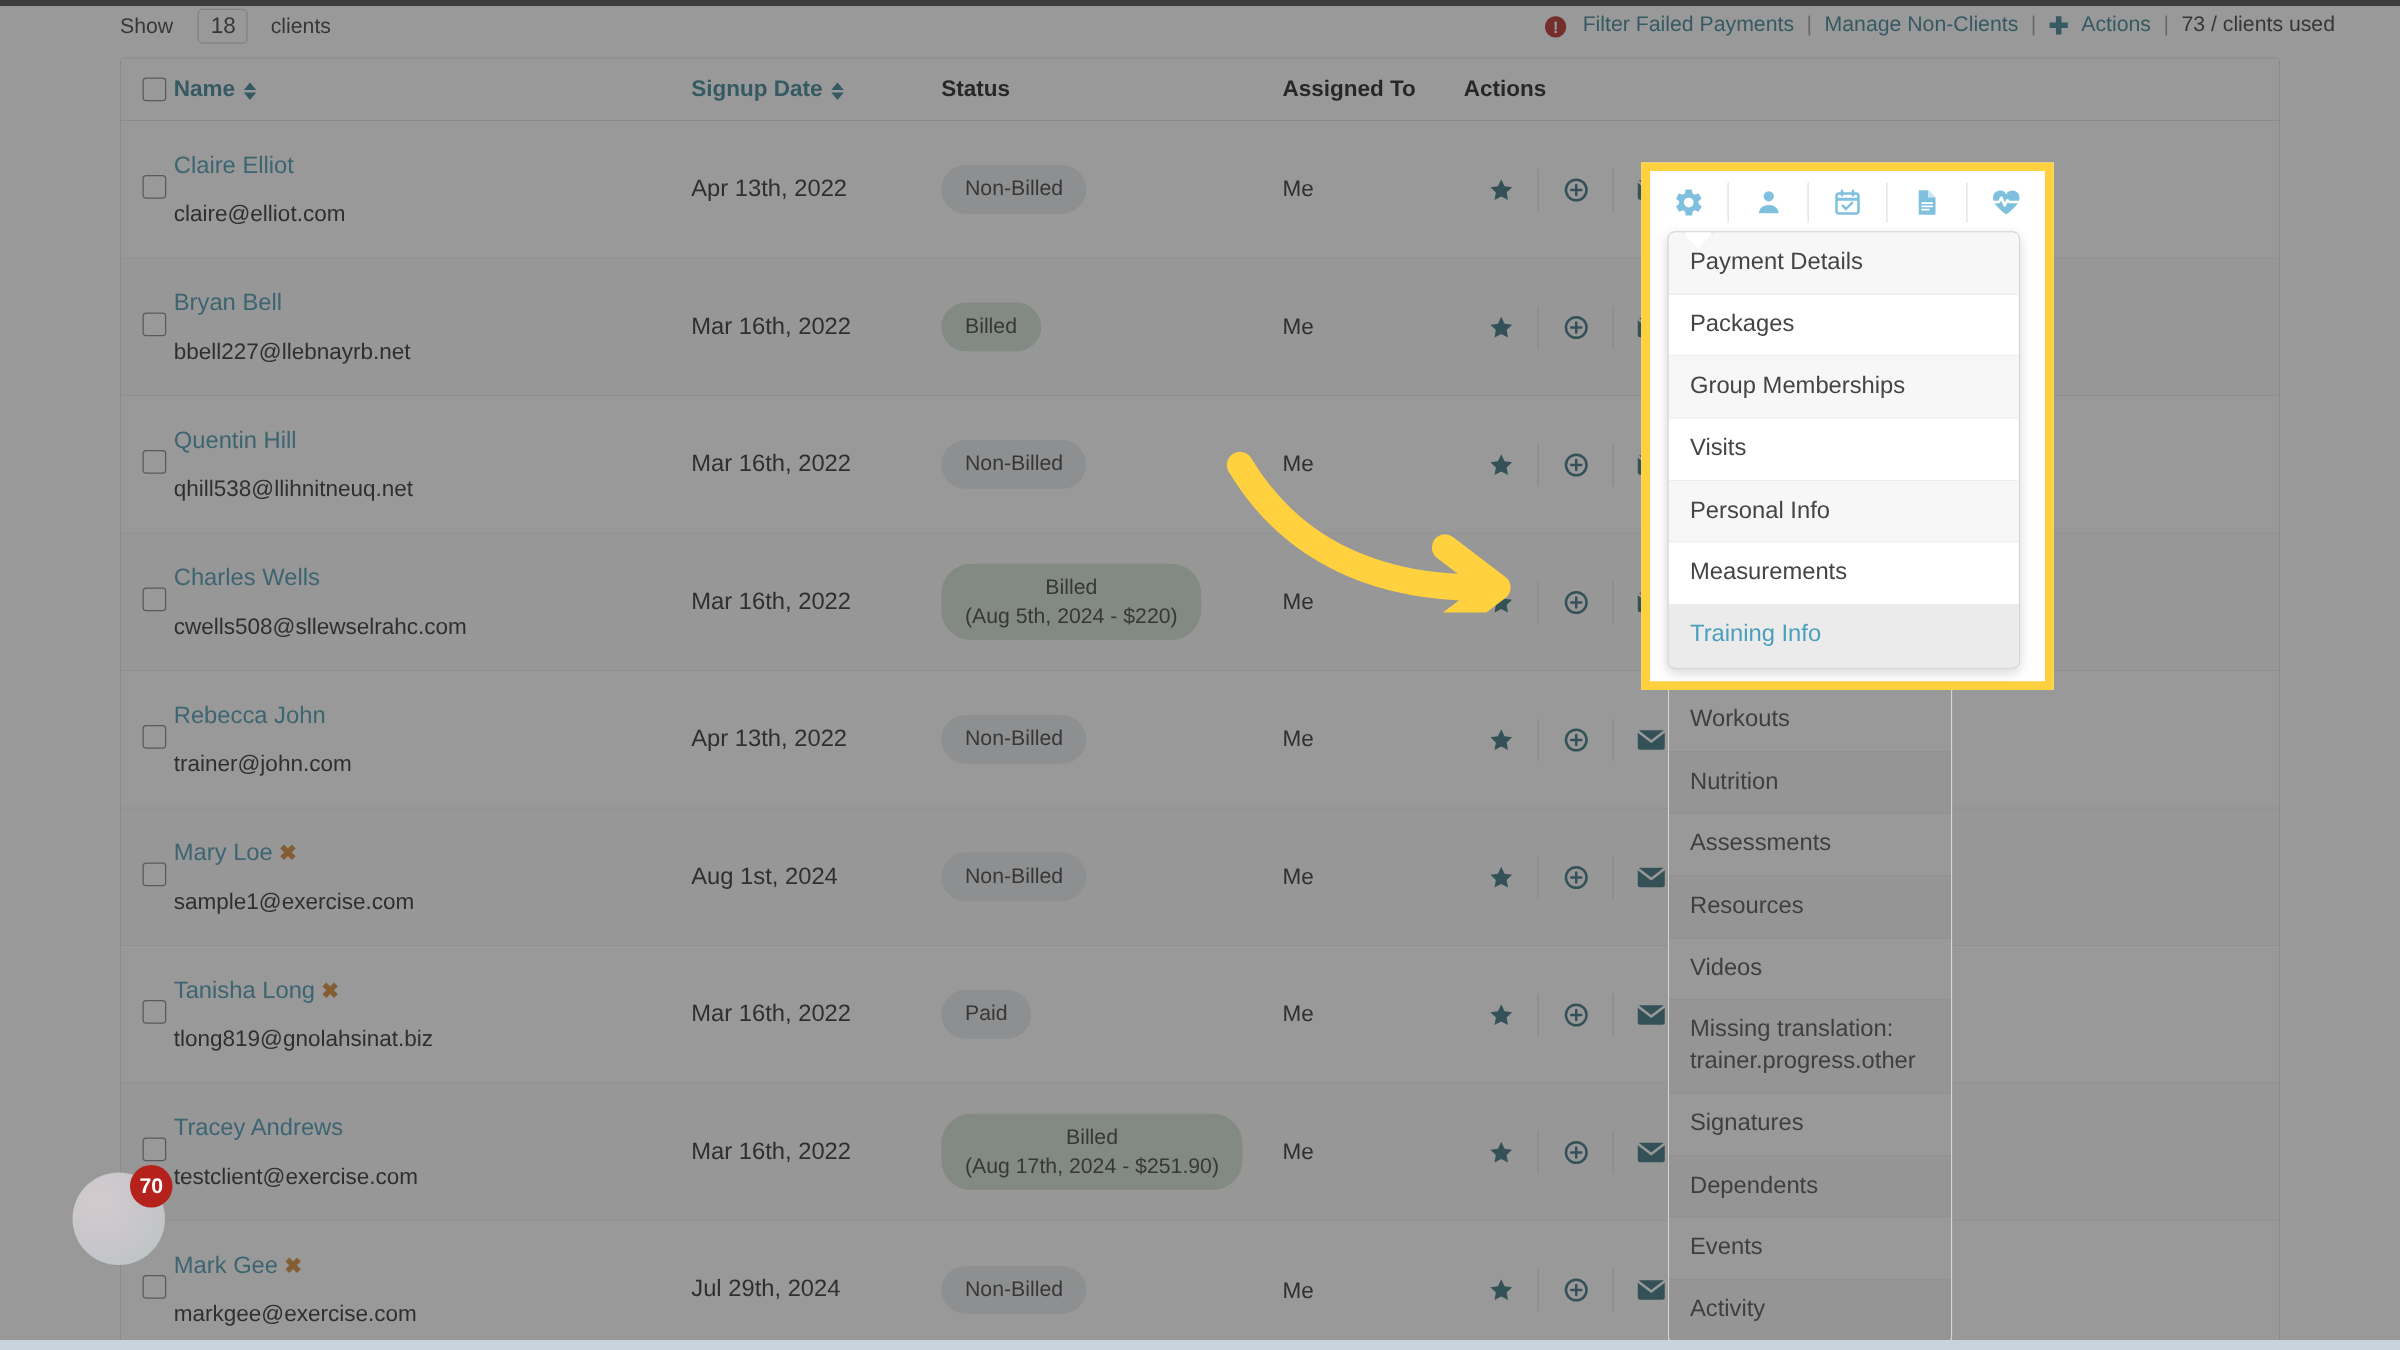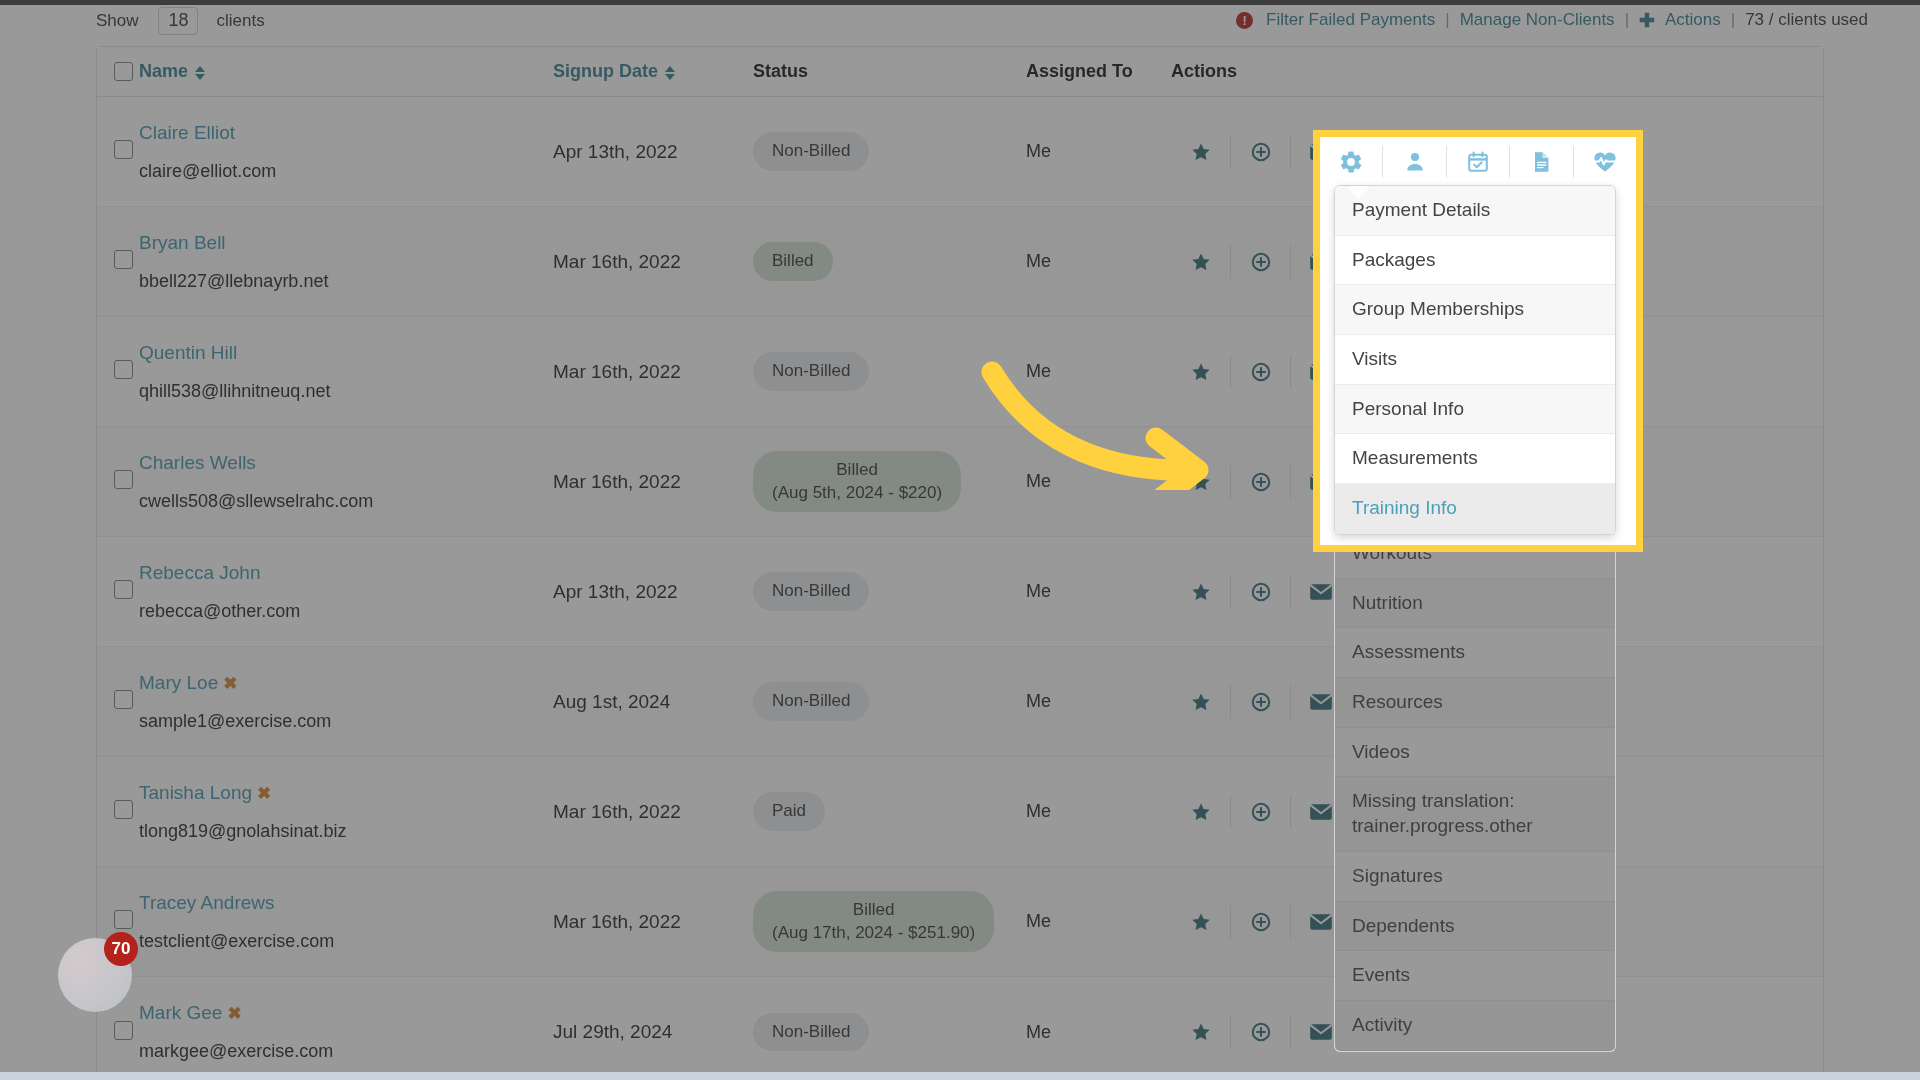--- a/index.html
+++ b/index.html
@@ -208,22 +208,22 @@
     border-bottom: 1px solid #ececec;
     background: #fff;
     line-height: 1.3;
   }
   .mi.shade { background: #f7f7f7; }
   .mi.active { background: #ebebeb; color: #4ba0bb; }
 
   
   #menu-lower {
     position: absolute;
-    left: 1334px; top: 529px;
-    width: 282px;
+    left: 1334px; top: 552px;
+    width: 228px;
     z-index: 12;
     background: #fef9c3;
     border-left: 1px solid #d4d4d4;
     border-right: 1px solid #d4d4d4;
     border-bottom: 1px solid #d4d4d4;
     border-bottom-left-radius: 6px;
     border-bottom-right-radius: 6px;
     overflow: hidden;
   }
   #menu-lower .shadecover {
@@ -446,21 +446,21 @@
                     <path d="M1.8 3.4L12 11.2 22.2 3.4" stroke="#ffffff" stroke-width="2" fill="none" stroke-linecap="round" stroke-linejoin="round"></path>
                   </svg>
                 </div>
               </div>
             </div>
           </div>
           <div class="row">
             <div class="c-check"><span class="cb"></span></div>
             <div class="c-name">
               <a href="#" class="name-link">Rebecca John</a>
-              <span class="email">rebecca@other.com</span>
+              <span class="email">trainer@john.com</span>
             </div>
             <div class="c-date date">Apr 13th, 2022</div>
             <div class="c-status"><span class="badge ">
                 <span>Non-Billed</span>
               </span></div>
             <div class="c-assign assign">Me</div>
             <div class="c-actions">
               <div class="act-row">
                 <div class="act-cell">
                   <svg width="22" height="22" viewBox="0 0 24 24" fill="currentColor">

